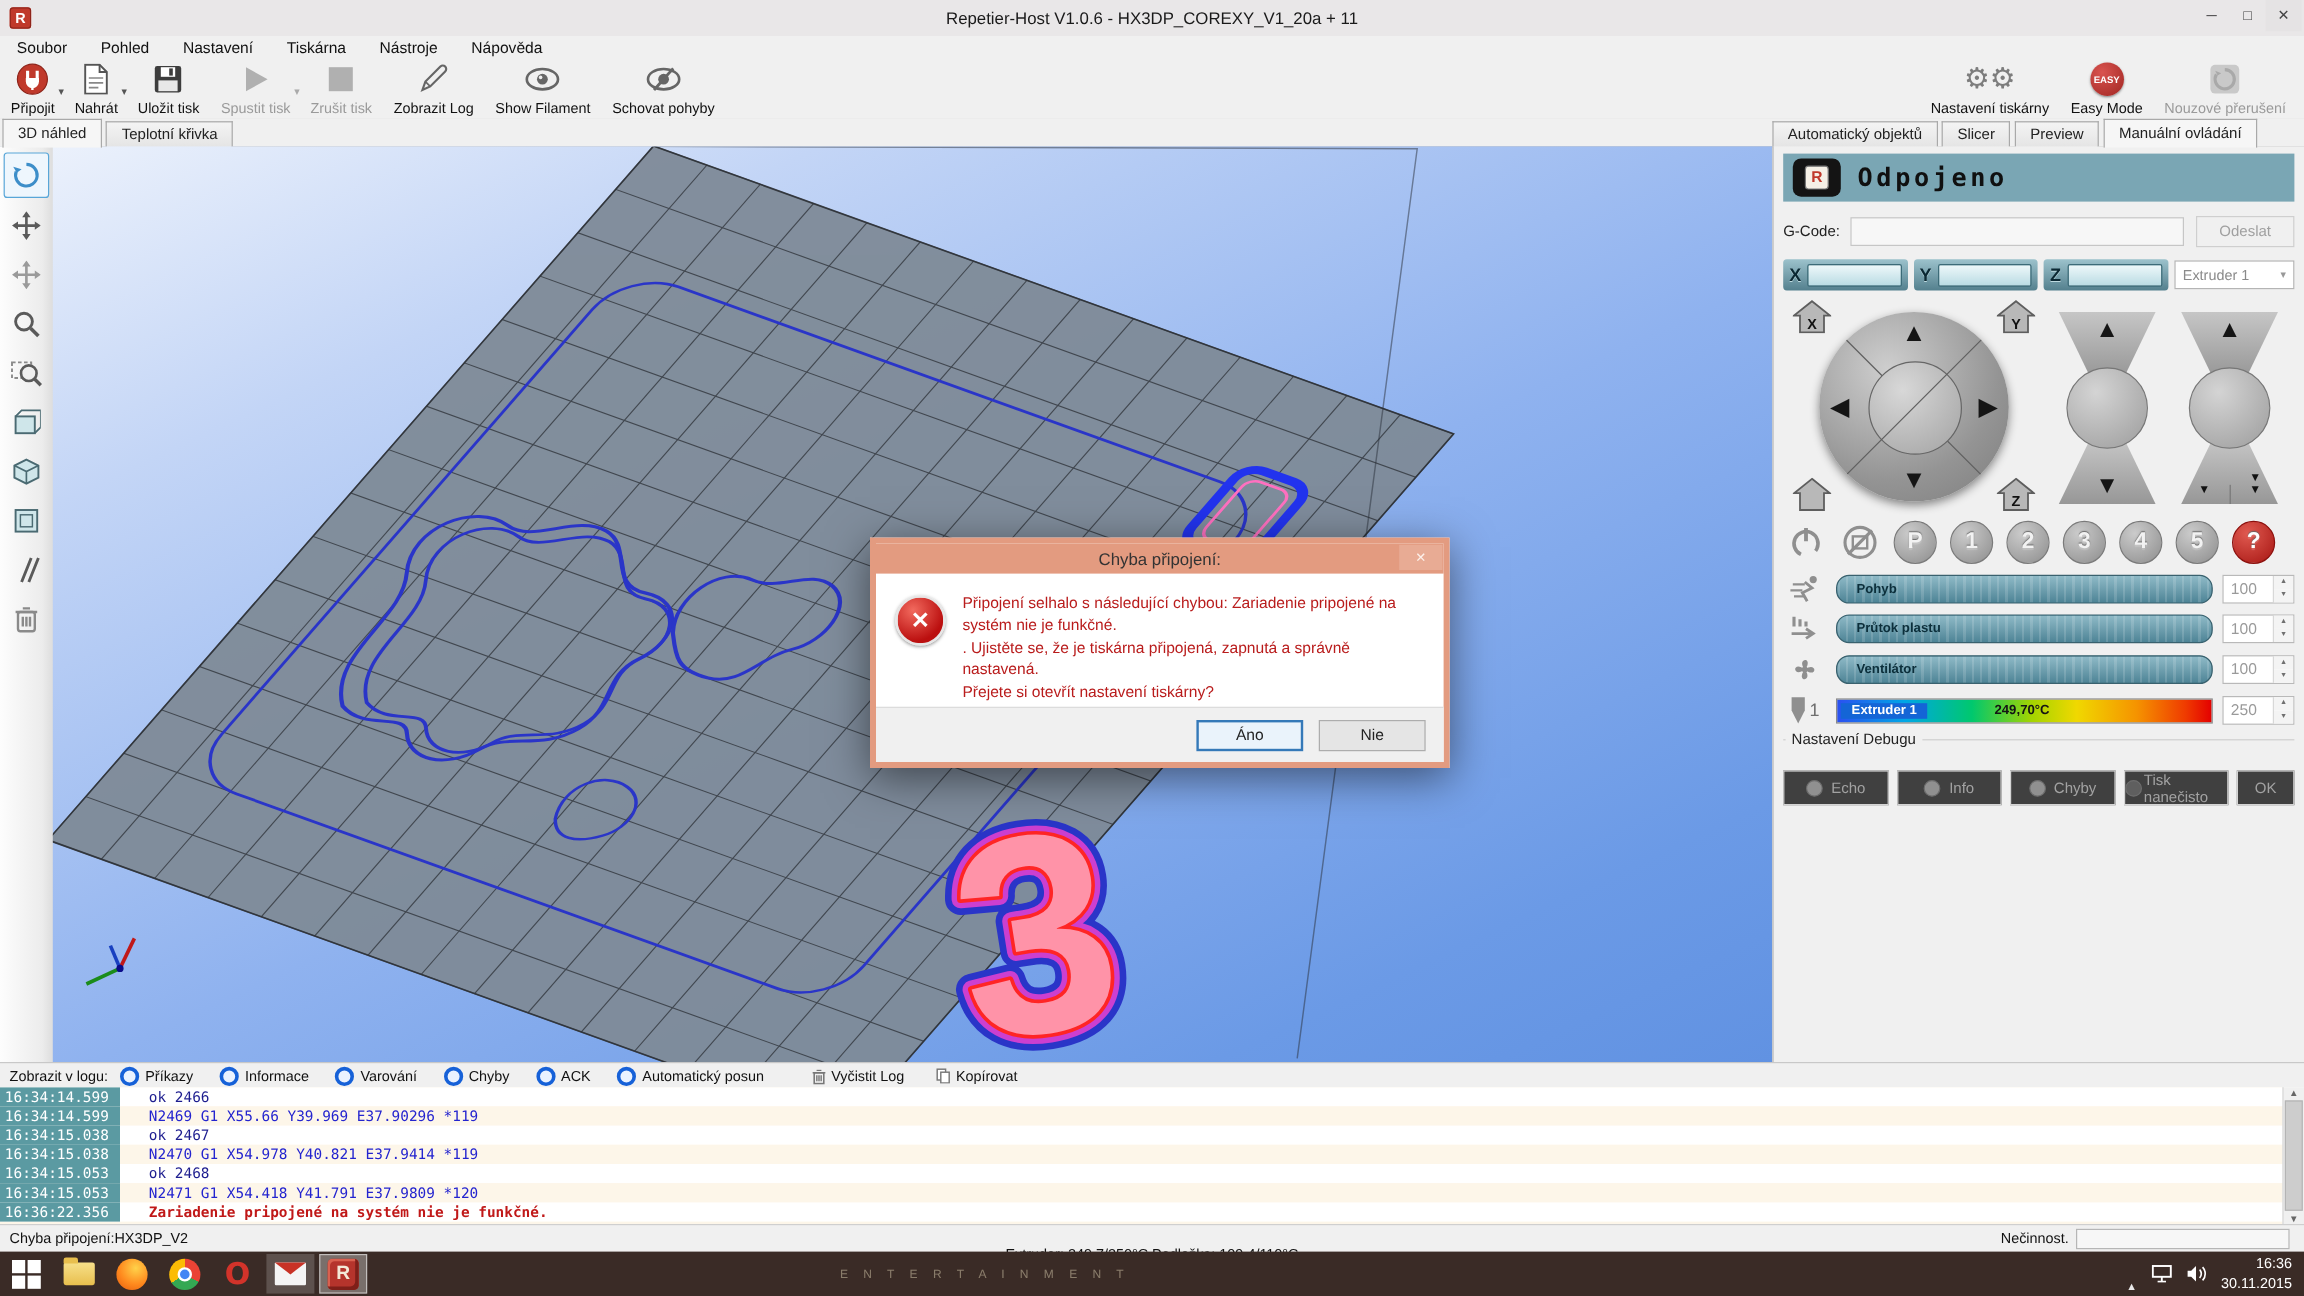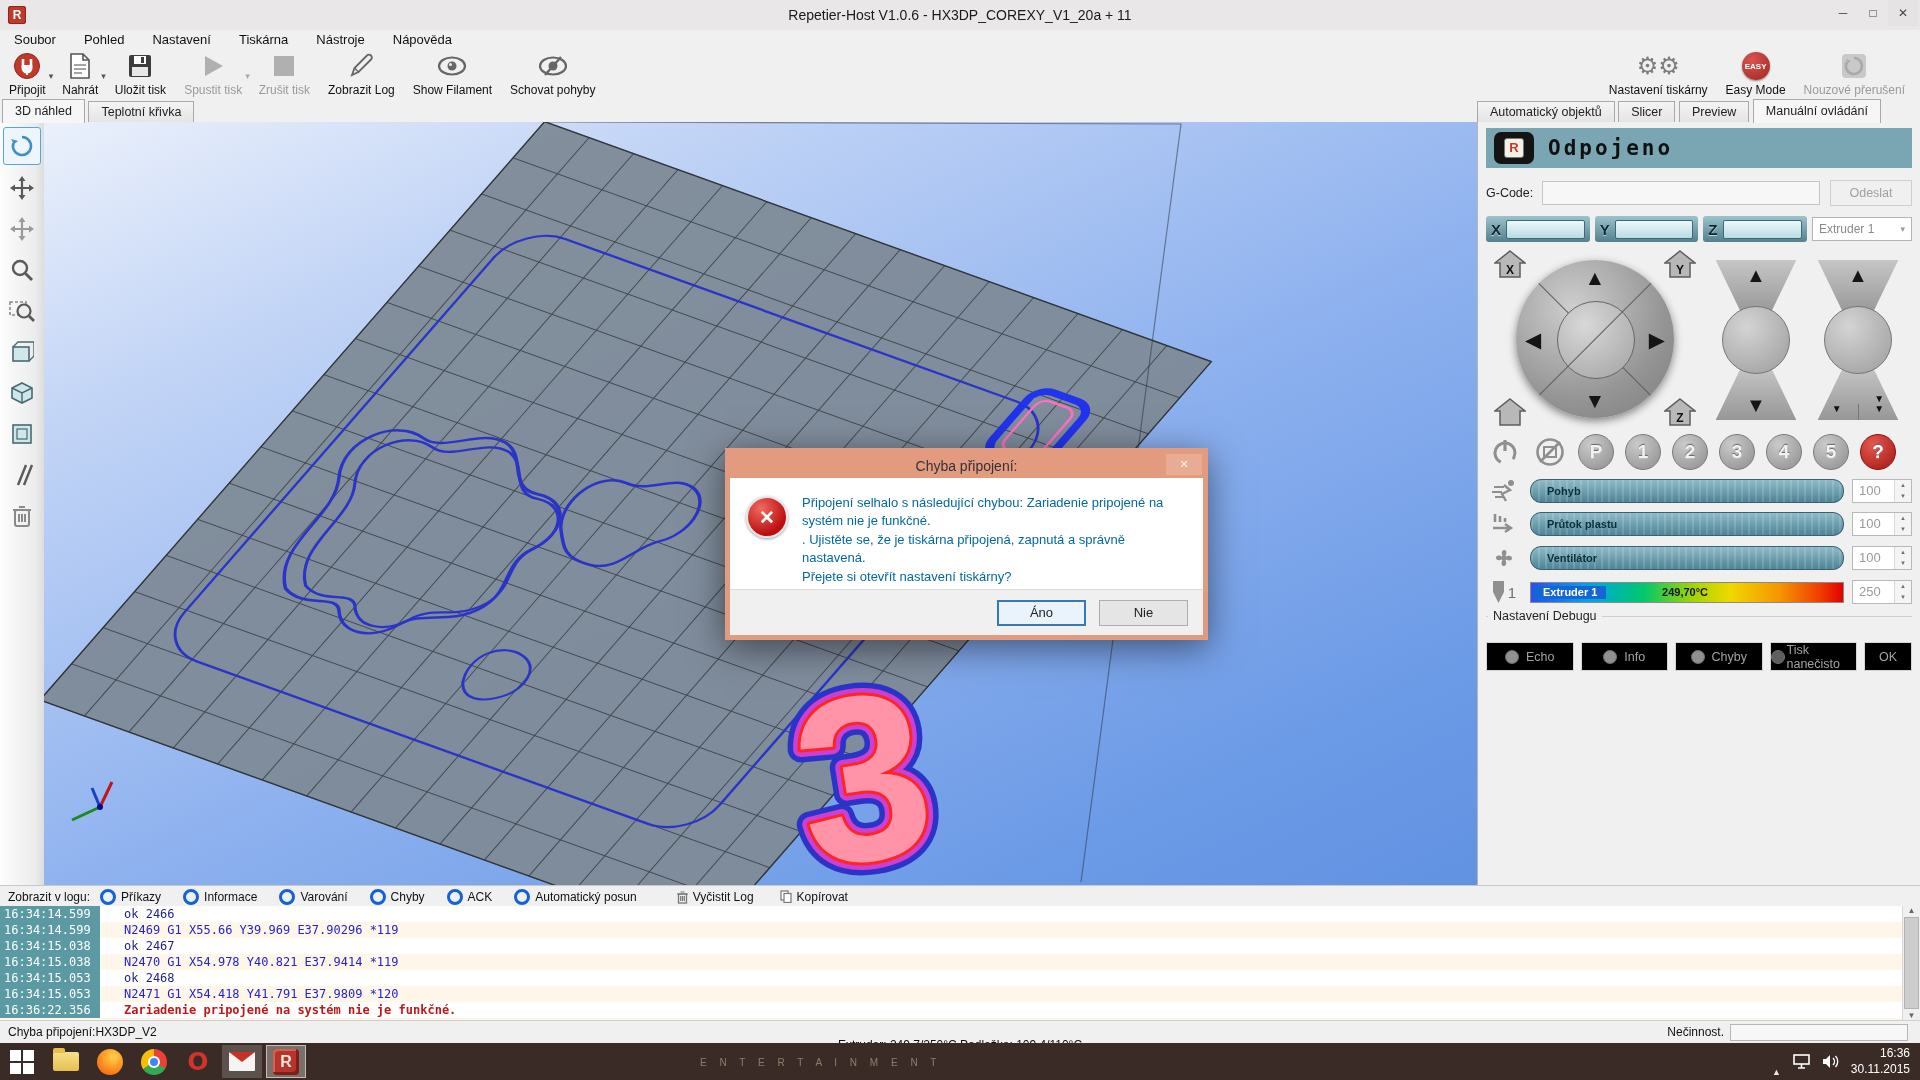--- a/index.html
+++ b/index.html
@@ -110,36 +110,36 @@
   .bar{flex:1;height:21px;position:relative;border:1px solid #8a8a8a;box-sizing:border-box;}
   .bar.bed{background:linear-gradient(90deg,#00dcc8 0%,#00c878 16%,#57c300 34%,#c8e000 50%,#f0d800 62%,#f59300 78%,#ef3b00 92%,#e40000 100%);}
   .bar.ext{background:linear-gradient(90deg,#2b50f0 0%,#00a6e6 18%,#00c86e 36%,#a4d400 52%,#f0d800 64%,#f59300 80%,#ef3b00 93%,#e40000 100%);}
   .chip{position:absolute;left:3px;top:3px;bottom:3px;background:#1465d6;color:#fff;font-size:11px;font-weight:bold;
         display:flex;align-items:center;padding:0 9px;}
   .curtemp{position:absolute;left:42%;top:0;bottom:0;display:flex;align-items:center;font-size:11px;font-weight:bold;color:#141414;}
   
   .dbg{margin-top:12px;border-top:1px solid #cfcfcf;position:relative;padding-top:25px;}
   .dbg-title{position:absolute;top:-8px;left:2px;background:#f0f0f0;padding:0 5px;font-size:12.5px;color:#222;}
   .dbg-row{display:flex;gap:7px;}
-  .dbg-btn{flex:1;height:27px;border:1px solid #d4d4d4;background:#000000;color:#a2a2a2;font-size:12.5px;
+  .dbg-btn{flex:1;height:27px;border:1px solid #d4d4d4;background:#404040;color:#a2a2a2;font-size:12.5px;
            display:flex;align-items:center;justify-content:center;gap:7px;}
   .dbg-btn .dot{width:12px;height:12px;border-radius:50%;background:#909090;border:1px solid #6d6d6d;flex:0 0 auto;}
   .dbg-btn.tight{gap:2px;}
   .dbg-btn.ok{flex:0 0 46px;}
   
   .dialog{position:absolute;left:725px;top:448px;width:483px;height:192px;background:#fff;border:5px solid #e39b80;
           box-shadow:0 8px 34px rgba(0,0,0,.5);box-sizing:border-box;z-index:50;}
   .dlg-title{height:25px;background:#e39b80;display:flex;align-items:center;justify-content:center;font-size:14px;color:#333;position:relative;}
   .dlg-close{position:absolute;right:1px;top:1px;width:36px;height:21px;background:#e8ab94;color:#fdf0ea;
              display:flex;align-items:center;justify-content:center;font-size:11px;}
   .dlg-body{display:flex;gap:14px;padding:16px 14px 0 16px;}
   .err-ico{flex:0 0 38px;width:38px;height:38px;border-radius:50%;margin-top:2px;
            background:radial-gradient(circle at 34% 28%,#f26a5e,#bb0f0f 70%);border:2px solid #e6e6e6;box-shadow:0 1px 3px #999;
            color:#fff;font-size:19px;font-weight:bold;display:flex;align-items:center;justify-content:center;}
-  .dlg-msg{font-size:13px;color:#0369a1;line-height:1.42;}
+  .dlg-msg{font-size:13px;color:#b91c1c;line-height:1.42;}
   .dlg-footer{position:absolute;left:0;right:0;bottom:0;height:45px;background:#f0f0f0;border-top:1px solid #dcdcdc;
               display:flex;align-items:center;justify-content:flex-end;gap:13px;padding-right:15px;}
   .dlg-btn{width:89px;height:26px;font-size:13px;display:flex;align-items:center;justify-content:center;box-sizing:border-box;}
   .dlg-btn.primary{background:#eaf3fb;border:2px solid #3579b8;}
   .dlg-btn.normal{background:#e5e5e5;border:1px solid #adadad;}
   
   .logfilter{position:absolute;left:0;top:885px;right:0;height:21px;background:#f0f0f0;border-top:1px solid #c8c8c8;
              display:flex;align-items:center;font-size:12px;color:#111;}
   .lf-label{margin:0 10px 0 8px;}
   .lf-item{display:flex;align-items:center;gap:5px;margin-right:22px;}

